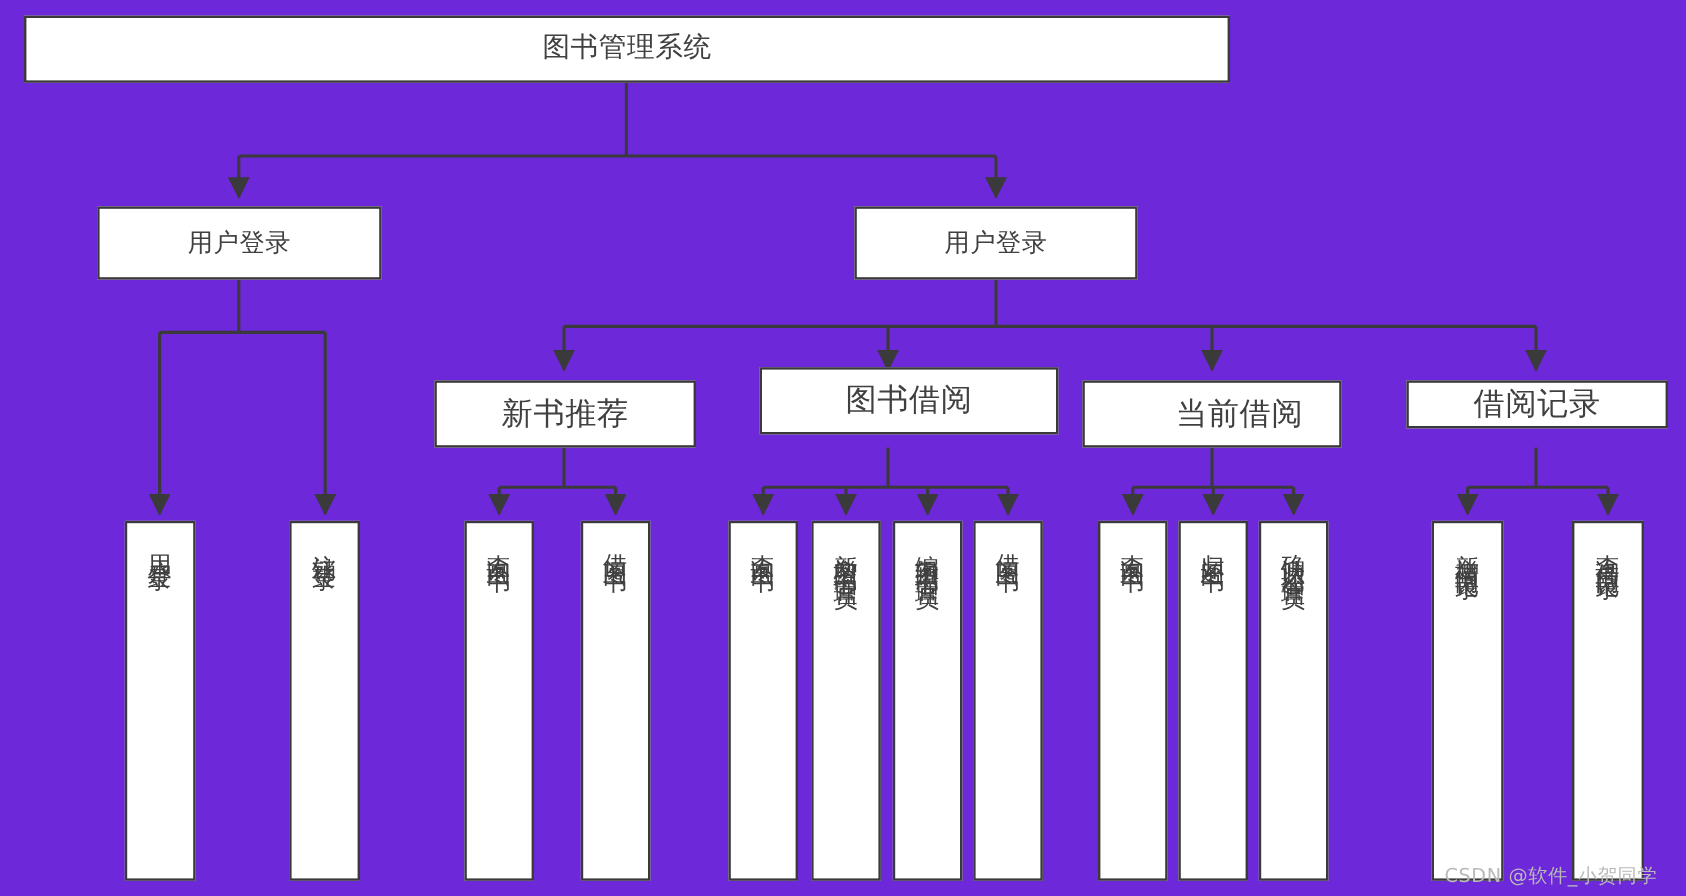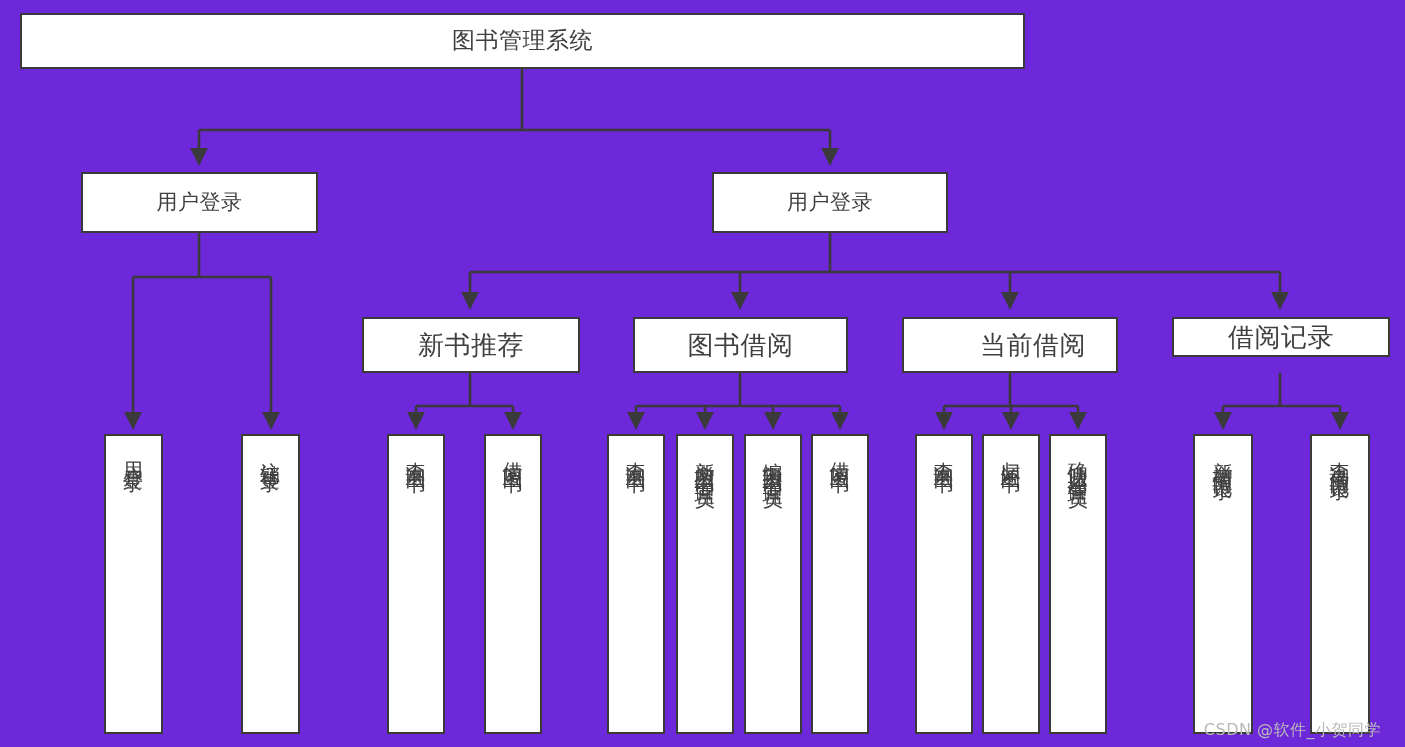--- a/index.html
+++ b/index.html
@@ -146,21 +146,21 @@
   </div>
 
   <div class="node lvl2" style="left:712px; top:172px; width:236px; height:61px;">
     <span class="label">用户登录</span>
   </div>
 
   <div class="node lvl3" style="left:362px; top:317px; width:218px; height:56px;">
     <span class="label">新书推荐</span>
   </div>
 
-  <div class="node lvl3" style="left:633px; top:317px; width:215px; height:56px;">
+  <div class="node lvl3" style="left:633px; top:306px; width:249px; height:56px;">
     <span class="label">图书借阅</span>
   </div>
 
   <div class="node lvl3" style="left:902px; top:317px; width:216px; height:56px;padding-left:46px;">
     <span class="label">当前借阅</span>
   </div>
 
   <div class="node lvl3" style="left:1172px; top:317px; width:218px; height:40px;">
     <span class="label">借阅记录</span>
   </div>

